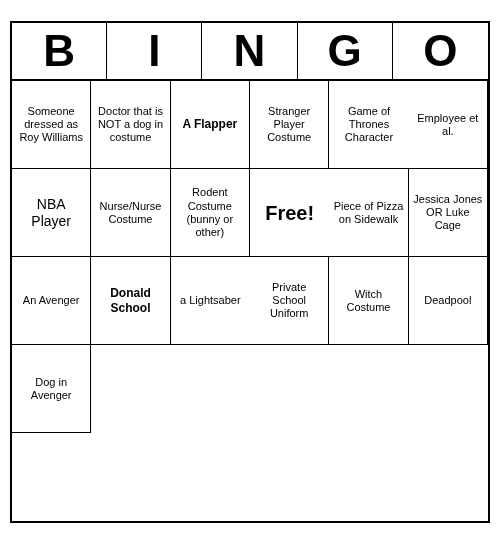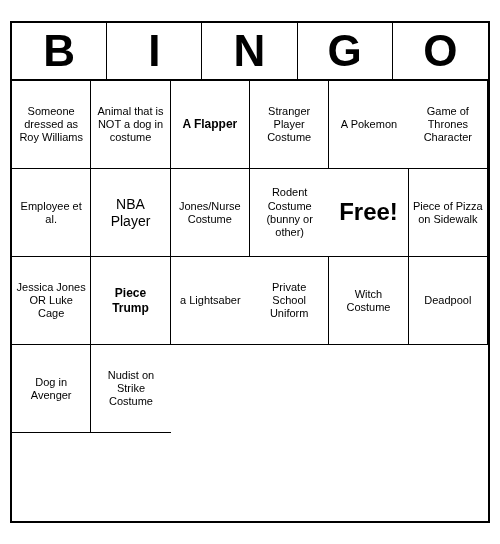--- a/index.html
+++ b/index.html
@@ -58,50 +58,49 @@
     }
     .bingo-cell.large-text {
       font-size: 12px;
       font-weight: bold;
     }
     .bingo-cell.xlarge-text {
       font-size: 14px;
       font-weight: normal;
     }
     .bingo-cell.free {
-      font-size: 24px;
+      font-size: 20px;
       font-weight: bold;
     }
   </style>
 </head>
 <body>
 
 <div class="bingo-card">
   <div class="bingo-header">
   <div class="bingo-letter">B</div>
       <div class="bingo-letter">I</div>
       <div class="bingo-letter">N</div>
       <div class="bingo-letter">G</div>
       <div class="bingo-letter">O</div>
     </div>
   <div class="bingo-grid">
   <div class="bingo-cell">Someone dressed as Roy Williams</div>
-      <div class="bingo-cell">Animal that is NOT a dog in costume</div>
+      <div class="bingo-cell">Doctor that is NOT a dog in costume</div>
       <div class="bingo-cell large-text">A Flapper</div>
       <div class="bingo-cell">Stranger Player Costume</div>
-      <div class="bingo-cell">A Pokemon</div>
       <div class="bingo-cell">Game of Thrones Character</div>
       <div class="bingo-cell">Employee et al.</div>
       <div class="bingo-cell xlarge-text">NBA Player</div>
-      <div class="bingo-cell">Jones/Nurse Costume</div>
+      <div class="bingo-cell">Nurse/Nurse Costume</div>
       <div class="bingo-cell">Rodent Costume (bunny or other)</div>
       <div class="bingo-cell free">Free!</div>
       <div class="bingo-cell">Piece of Pizza on Sidewalk</div>
       <div class="bingo-cell">Jessica Jones OR Luke Cage</div>
-      <div class="bingo-cell large-text">Piece Trump</div>
+      <div class="bingo-cell">An Avenger</div>
+      <div class="bingo-cell large-text">Donald School</div>
       <div class="bingo-cell">a Lightsaber</div>
       <div class="bingo-cell">Private School Uniform</div>
       <div class="bingo-cell">Witch Costume</div>
       <div class="bingo-cell">Deadpool</div>
       <div class="bingo-cell">Dog in Avenger</div>
-      <div class="bingo-cell">Nudist on Strike Costume</div>
     </div>
 </div>
 
 </body></html>

